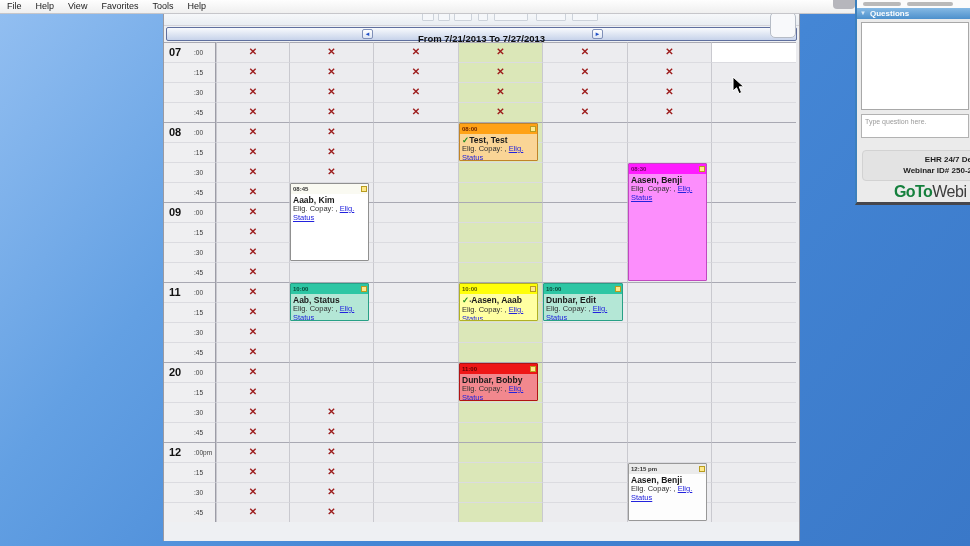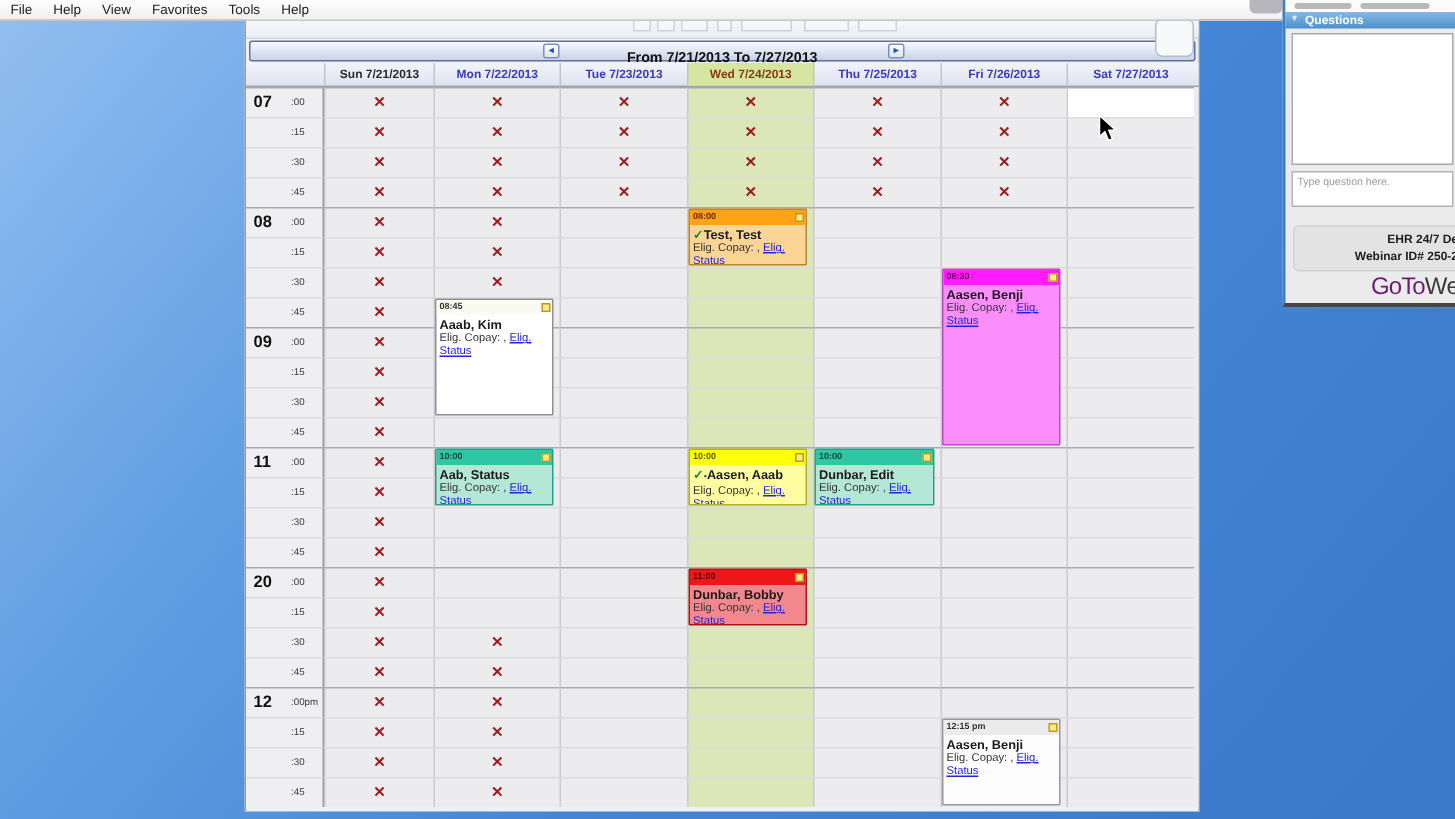--- a/index.html
+++ b/index.html
@@ -66,21 +66,21 @@
   .panel-hdr{height:11px;background:linear-gradient(#85b9e4,#4d90cc);color:#fff;font-size:8px;
     font-weight:bold;line-height:11px;padding-left:13px;position:relative;}
   .tri{position:absolute;left:3px;top:0;font-size:6px;color:#d8e9f8;line-height:11px;}
   .qarea{position:absolute;left:4px;top:22px;width:108px;height:88px;background:#fff;border:1px solid #a8a8a8;}
   .qinput{position:absolute;left:4px;top:114px;width:108px;height:24px;background:#fff;
     border:1px solid #b2b2b2;font-size:7px;color:#9a9a9a;padding:3px 3px;}
   .infobox{position:absolute;left:5px;top:150px;width:113px;height:31px;background:#e3e3e3;
     border:1px solid #d2d2d2;border-radius:4px;text-align:right;font-size:8px;font-weight:bold;
     color:#1d1d1d;padding:3px 2px 0;line-height:11px;white-space:nowrap;}
   .logo{position:absolute;left:37px;top:183px;font-size:16px;white-space:nowrap;}
-  .logo-b{font-weight:normal;color:#701a75;letter-spacing:-0.6px;margin-left:20px;}
+  .logo-b{font-weight:bold;color:#15803d;letter-spacing:-0.6px;}
   .logo-l{font-weight:normal;color:#3c3c3c;letter-spacing:-0.4px;}
 </style>
 </head>
 <body>
 
 <div class="menubar" id="menubar">
     <div class="menu-item">File</div>
     <div class="menu-item">Help</div>
     <div class="menu-item">View</div>
     <div class="menu-item">Favorites</div>
@@ -98,30 +98,20 @@
       <div class="tb-btn" style="left: 314px; width: 10px;"></div>
       <div class="tb-btn" style="left: 330px; width: 34px;"></div>
       <div class="tb-btn" style="left: 372px; width: 30px;"></div>
       <div class="tb-btn" style="left: 408px; width: 26px;"></div>
     </div>
   <div class="range-bar">
     <span class="range-title">From 7/21/2013 To 7/27/2013</span>
     <span class="nav-btn nav-prev">◄</span>
     <span class="nav-btn nav-next">►</span>
   </div>
-  <div class="dayhdr" id="dayhdr">
-      <div class="dh spacer" style="width: 52px;"></div>
-      <div class="dh" style="width: 73px; color: rgb(42, 42, 42);">Sun 7/21/2013</div>
-      <div class="dh" style="width: 84px; color: rgb(57, 57, 192);">Mon 7/22/2013</div>
-      <div class="dh" style="width: 85px; color: rgb(57, 57, 192);">Tue 7/23/2013</div>
-      <div class="dh today" style="width: 84px; color: rgb(138, 58, 16);">Wed 7/24/2013</div>
-      <div class="dh" style="width: 85px; color: rgb(57, 57, 192);">Thu 7/25/2013</div>
-      <div class="dh" style="width: 84px; color: rgb(57, 57, 192);">Fri 7/26/2013</div>
-      <div class="dh" style="width: 85px; color: rgb(57, 57, 192);">Sat 7/27/2013</div>
-    </div>
   <div class="grid" id="grid">
       <div class="row row-hr">
         <div class="c tc" style="width: 28px;">
           <div class="hourlbl">07</div>
         </div>
         <div class="c tmin" style="width: 24px;">
           <div class="minlbl">:00</div>
         </div>
         <div class="c" style="width: 73px;">
           <span class="x">✕</span>

